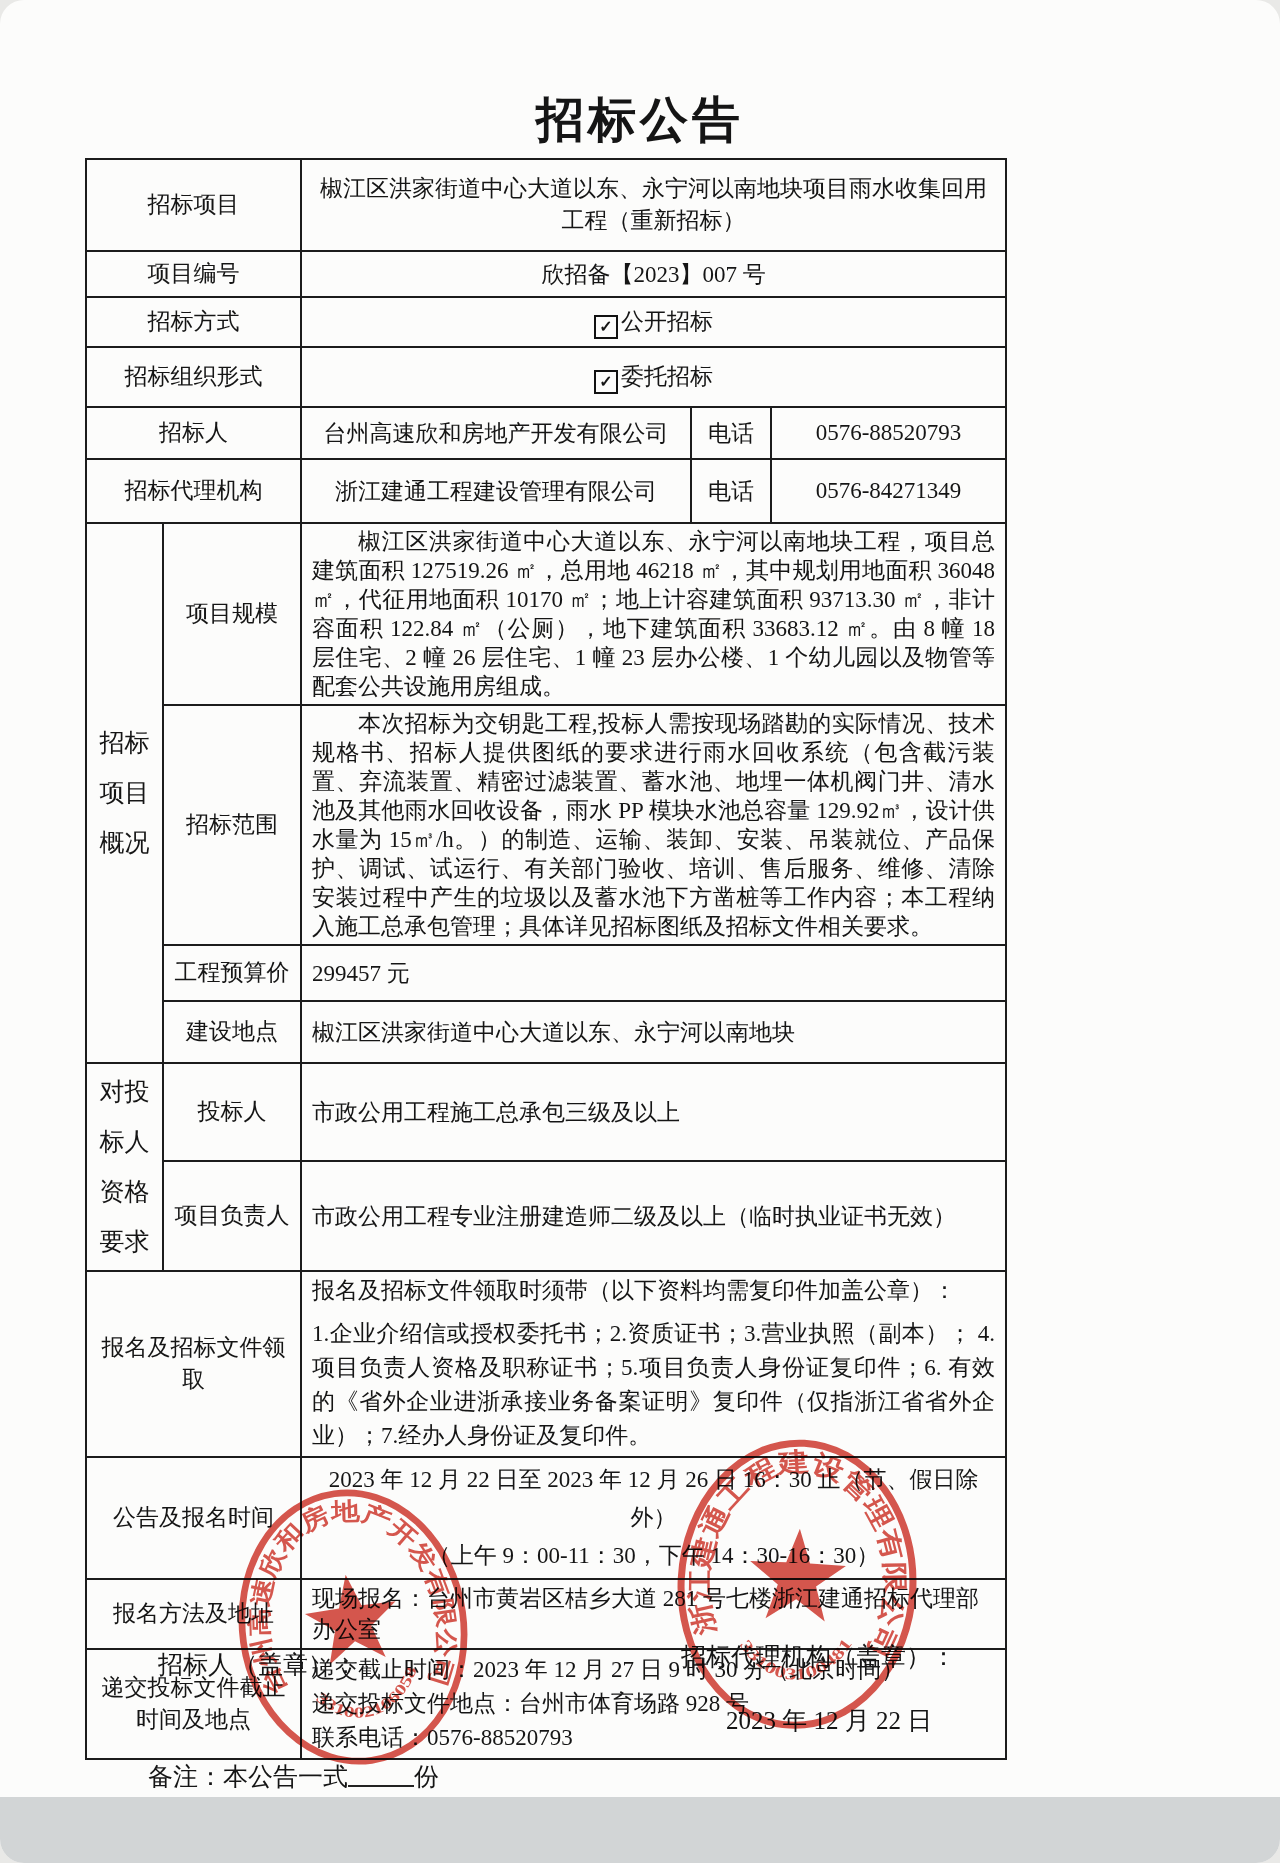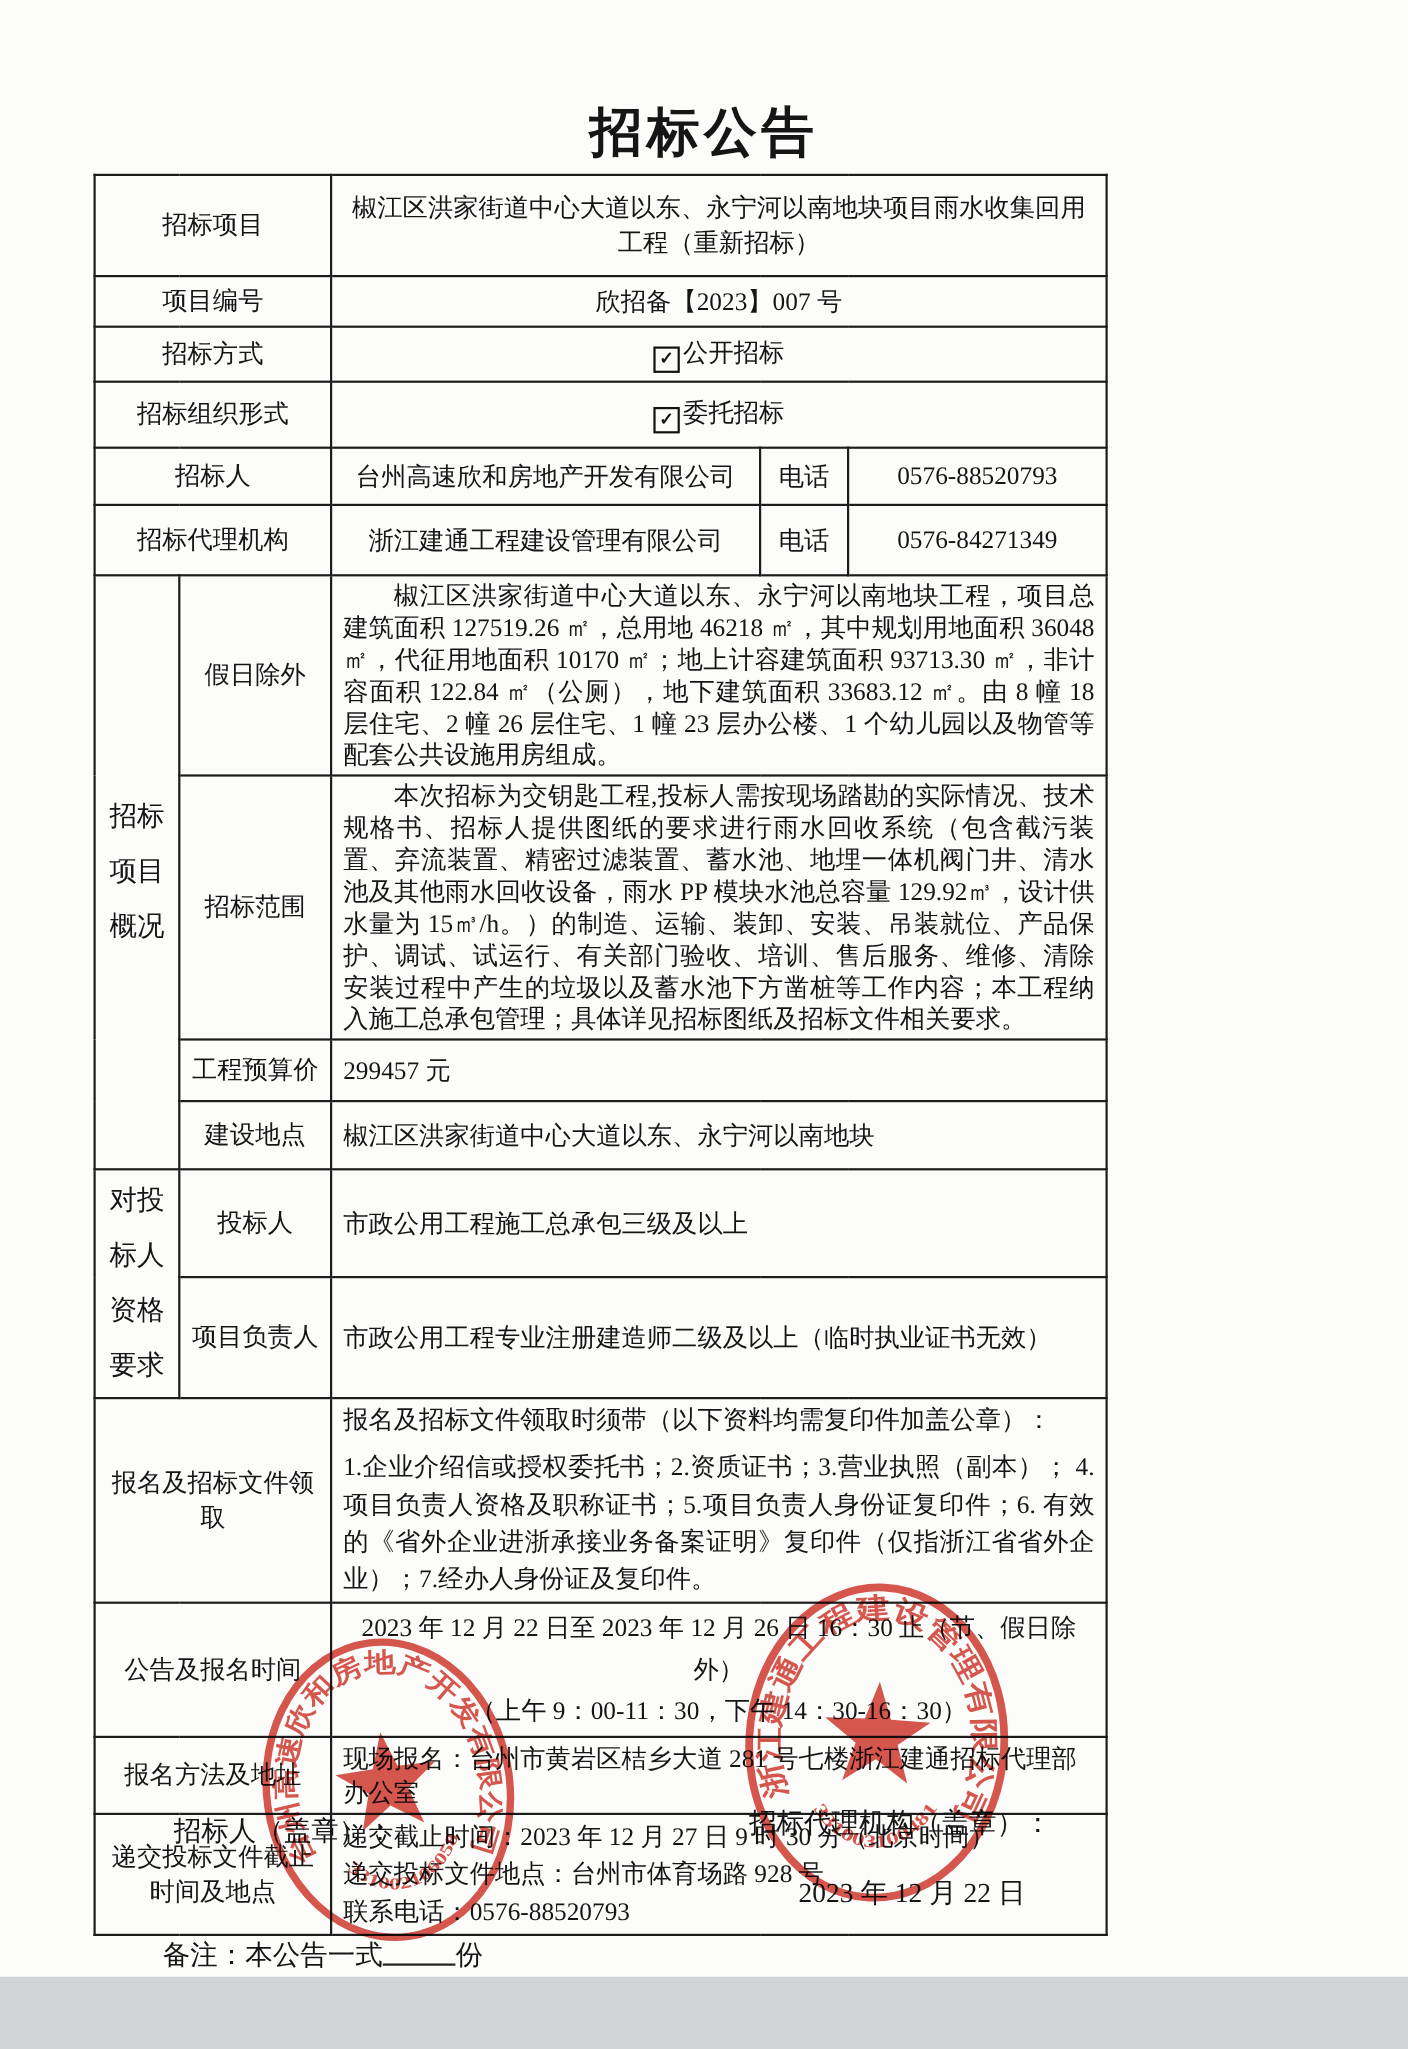--- a/index.html
+++ b/index.html
@@ -1,19 +1,19 @@
 <!DOCTYPE html>
 <html><head>
 <meta charset="utf-8">
 <style>
   html,body { margin:0; padding:0; background:#e9e9e7; }
   .page {
     position:relative; width:1280px; height:1863px; margin:0 auto;
     background:#fcfcfb; overflow:hidden;
-    font-family:"Liberation Serif","DejaVu Serif",serif; color:#151515;
+    font-family:"Liberation Serif","DejaVu Serif",serif; color:#151515;border-radius:24px;
   }
   .scan-band { position:absolute; left:0; right:0; bottom:0; height:66px; background:#d2d5d6; }
   .doc-title {
     position:absolute; top:88px; left:0; width:100%;
     text-align:center; font-size:48px; font-weight:bold; letter-spacing:4px;
   }
   table.doc {
     position:absolute; left:85px; top:158px;
     border-collapse:collapse; table-layout:fixed; width:920px;
   }
@@ -102,21 +102,21 @@
       <td colspan="2" class="lbl">招标代理机构</td>
       <td class="center">浙江建通工程建设管理有限公司</td>
       <td class="center">电话</td>
       <td class="center">0576-84271349</td>
     </tr>
 
     <tr class="r7">
       <td rowspan="4" class="vlabel">
         <span>招标项目概况</span>
       </td>
-      <td class="lbl">假日除外</td>
+      <td class="lbl">项目规模</td>
       <td colspan="3" class="para">
         <p>椒江区洪家街道中心大道以东、永宁河以南地块工程，项目总建筑面积 127519.26 ㎡，总用地 46218 ㎡，其中规划用地面积 36048 ㎡，代征用地面积 10170 ㎡；地上计容建筑面积 93713.30 ㎡，非计容面积 122.84 ㎡（公厕），地下建筑面积 33683.12 ㎡。由 8 幢 18 层住宅、2 幢 26 层住宅、1 幢 23 层办公楼、1 个幼儿园以及物管等配套公共设施用房组成。</p>
       </td>
     </tr>
 
     <tr class="r8">
       <td class="lbl">招标范围</td>
       <td colspan="3" class="para">
         <p>本次招标为交钥匙工程,投标人需按现场踏勘的实际情况、技术规格书、招标人提供图纸的要求进行雨水回收系统（包含截污装置、弃流装置、精密过滤装置、蓄水池、地埋一体机阀门井、清水池及其他雨水回收设备，雨水 PP 模块水池总容量 129.92㎥，设计供水量为 15㎥/h。）的制造、运输、装卸、安装、吊装就位、产品保护、调试、试运行、有关部门验收、培训、售后服务、维修、清除安装过程中产生的垃圾以及蓄水池下方凿桩等工作内容；本工程纳入施工总承包管理；具体详见招标图纸及招标文件相关要求。</p>
       </td>

